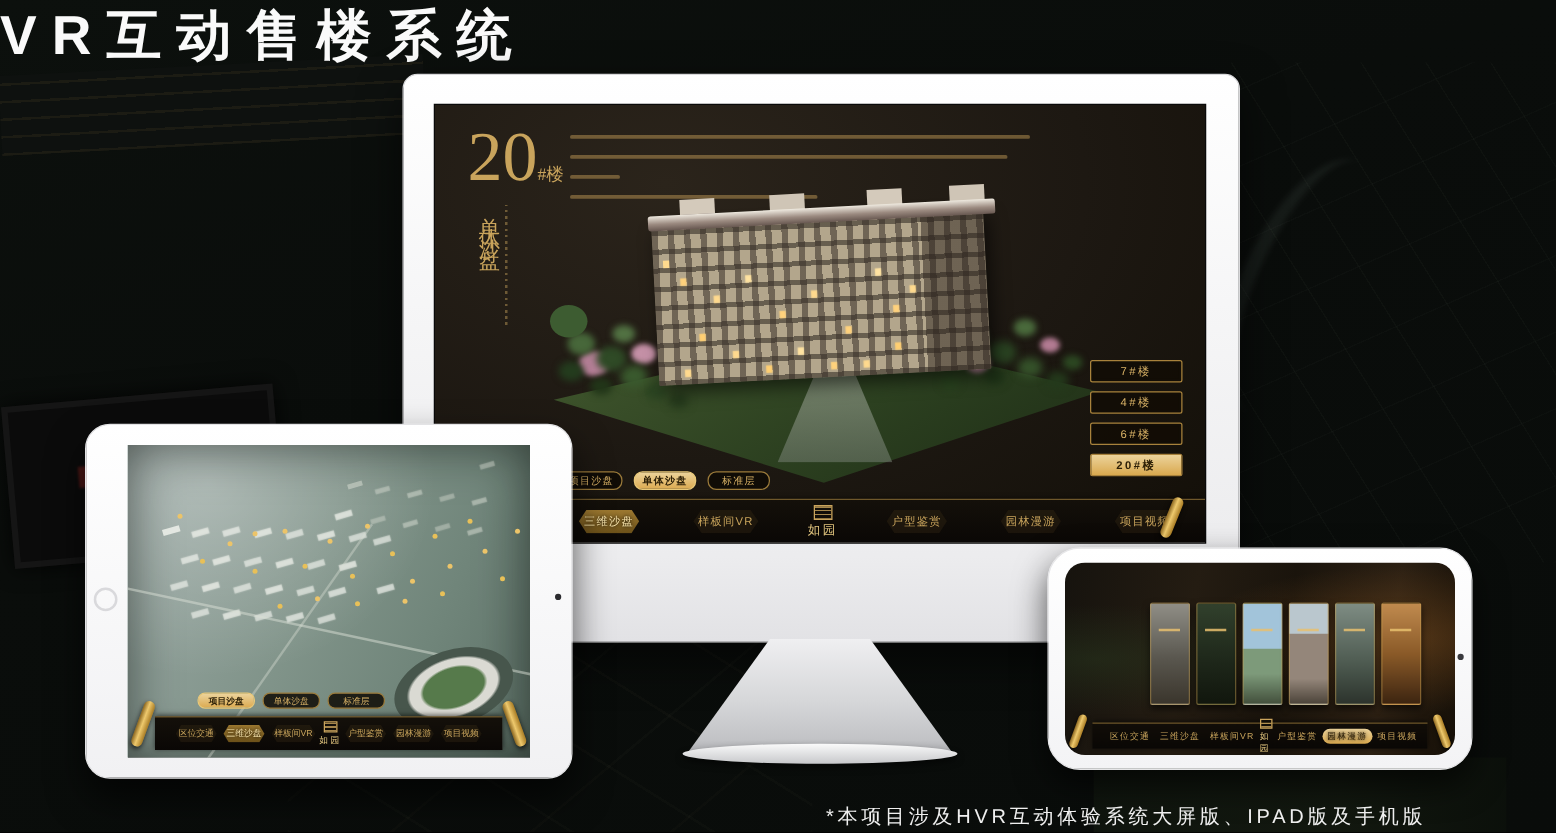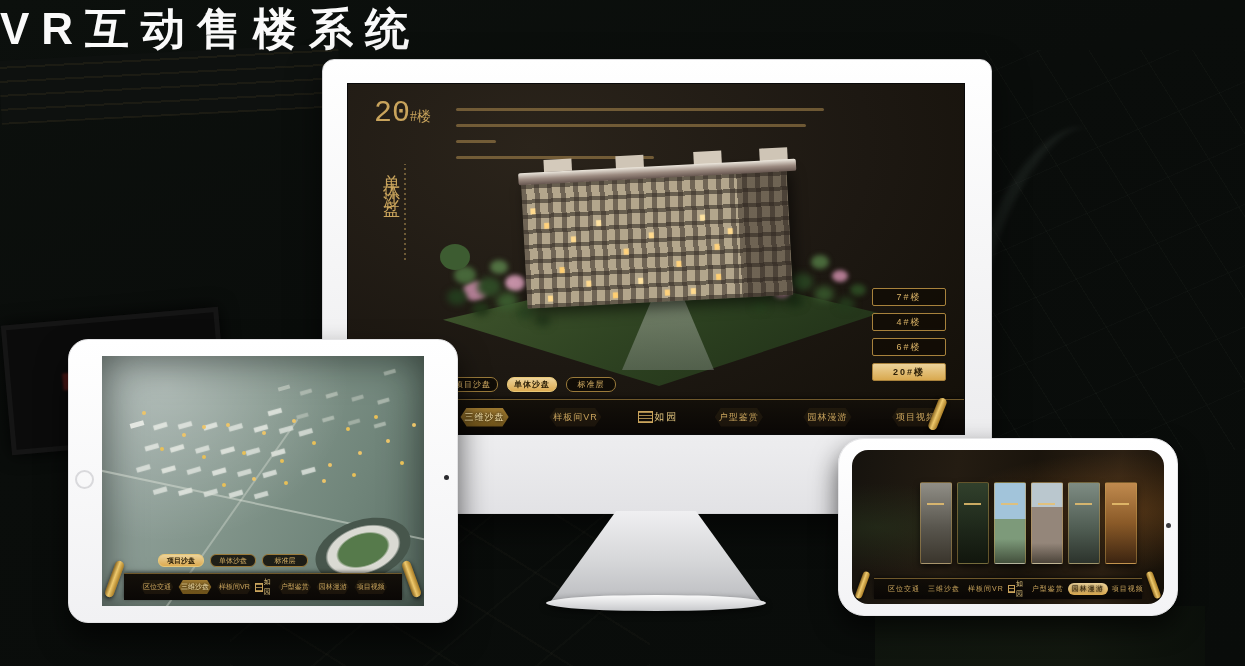--- a/index.html
+++ b/index.html
@@ -30,40 +30,40 @@
     font-size:44px;font-weight:bold;letter-spacing:12px;line-height:58px;}
   .footnote{position:absolute;right:104px;bottom:2px;color:#efefef;font-size:16px;letter-spacing:3px;}
   .pill{display:flex;align-items:center;justify-content:center;border:1px solid #9a7a3a;border-radius:8px;
     background:rgba(14,10,5,.85);color:#d9b266;}
   .pill.active{background:linear-gradient(#ecd39b,#dcab52);color:#2f2209;border-color:#e8c878;font-weight:bold;}
   .navbar{position:absolute;display:flex;align-items:center;background:linear-gradient(#14100a,#0a0705);
     border-top:1px solid rgba(195,155,75,.55);box-shadow:0 -1px 4px rgba(0,0,0,.6);}
   .navitem{color:#c9a45c;letter-spacing:1px;white-space:nowrap;padding:3px 8px;
     clip-path:polygon(7% 50%,18% 0,82% 0,93% 50%,82% 100%,18% 100%);background:rgba(120,90,40,.14);}
   .navitem.active{background:linear-gradient(#9c7830,#6b5019);color:#f6e2aa;text-shadow:0 0 3px #000;}
-  .logo{display:flex;flex-direction:row;align-items:center;gap:1px;}
+  .logo{display:flex;flex-direction:column;align-items:center;gap:1px;}
   .seal{width:13px;height:10px;border:1px solid #caa45c;background:
     repeating-linear-gradient(0deg,rgba(202,164,92,.8) 0 1px,transparent 1px 3px);}
   .logoname{color:#e0c47e;letter-spacing:2px;}
   .scroll-rod{position:absolute;width:9px;border-radius:5px;
     background:linear-gradient(90deg,#8a651f,#eec96d 45%,#a97c24);box-shadow:0 2px 4px rgba(0,0,0,.7);}
 
   
   .monitor{position:absolute;left:322px;top:59px;width:668px;height:553px;}
   .m-frame{position:absolute;left:0;top:0;width:668px;height:453px;border-radius:12px;border:1px solid #d8d8da;
     background:linear-gradient(#ffffff,#ececee 85%,#e2e2e5);box-shadow:0 14px 34px rgba(0,0,0,.6);}
   .m-stand{position:absolute;left:229px;top:452px;width:210px;height:90px;
     clip-path:polygon(31% 0,69% 0,100% 100%,0 100%);
     background:linear-gradient(180deg,#efeff1,#d6d7d9 55%,#c2c3c6 90%,#aeafb2);}
   .m-base{position:absolute;left:224px;top:536px;width:220px;height:16px;border-radius:50%;
     background:linear-gradient(#fafafa,#c7c8cb);box-shadow:0 3px 6px rgba(0,0,0,.5);}
   .m-screen{position:absolute;left:25px;top:24px;width:616px;height:350px;overflow:hidden;background:
     radial-gradient(ellipse at 30% 18%,#2b241b,#1d1812 55%,#141009 95%);border:1px solid #0a0a0a;}
   
-  .h-num{font-family:Liberation Mono, monospace;font-size:30px;color:#c9a45c;line-height:1;}
+  .h-num{font-family:Liberation Serif, serif;font-size:56px;color:#c9a45c;line-height:1;}
   .h-suf{font-family:"Liberation Serif",serif;font-size:14px;color:#c9a45c;}
   .h-vert{position:absolute;left:32px;top:76px;writing-mode:vertical-rl;font-size:17px;letter-spacing:9px;
     color:#c9a45c;font-family:"Liberation Serif",serif;}
   .h-eng{position:absolute;left:56px;top:80px;width:2px;height:96px;opacity:.45;
     background:repeating-linear-gradient(0deg,#c9a45c 0 2px,transparent 2px 5px);}
   .heading{position:absolute;left:26px;top:14px;}
   .desc{position:absolute;left:108px;top:24px;}
   .desc div{height:3px;border-radius:2px;background:rgba(188,150,84,.5);margin-bottom:13px;}
   .d1{width:368px;} .d2{width:350px;} .d3{width:40px;} .d4{width:198px;}
   
@@ -306,13 +306,14 @@
         </div>
         <div class="navitem">户型鉴赏</div>
         <div class="navitem active">园林漫游</div>
         <div class="navitem">项目视频</div>
       </div>
       <div class="scroll-rod p-scrollL"></div>
       <div class="scroll-rod p-scrollR"></div>
     </div>
   </div>
 
+  <div class="footnote">*本项目涉及HVR互动体验系统大屏版、IPAD版及手机版</div>
 </div>
 
 </body></html>

